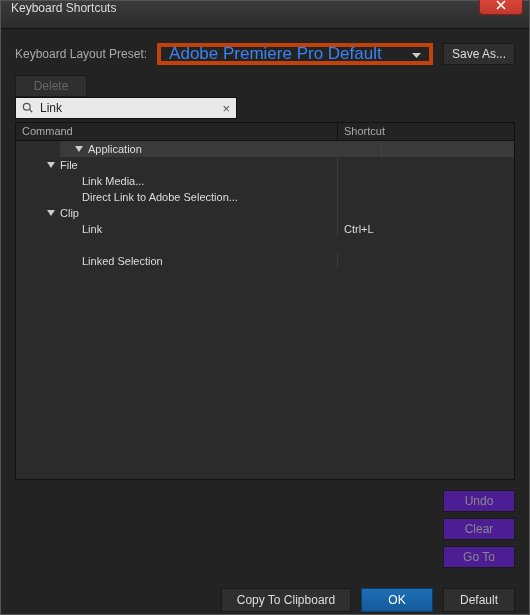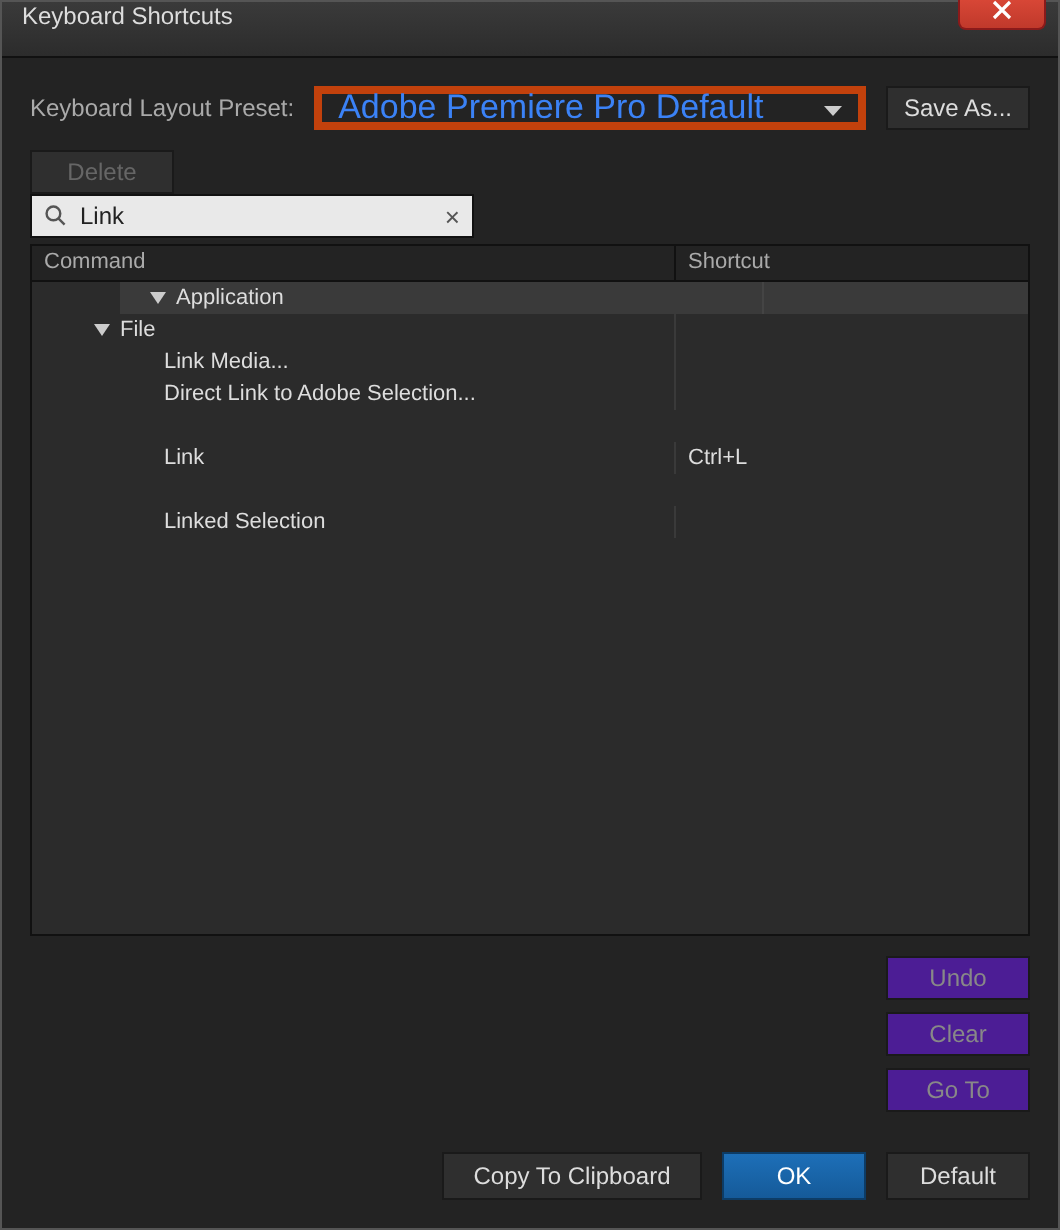--- a/index.html
+++ b/index.html
@@ -120,21 +120,21 @@
     width: 72px; height: 22px;
     background: #4c1d95; border: 1px solid #1a1a1a;
     color: #888; font-size: 12px;
     display: flex; align-items: center; justify-content: center;
     cursor: pointer;
   }
 
   
   .bottom {
     display: flex; justify-content: flex-end; align-items: center; gap: 10px;
-    padding: 10px 14px 14px 0;
+    padding: 10px 14px 2px 0;
   }
   .btn {
     height: 24px; padding: 0 14px;
     background: #2f2f2f; border: 1px solid #1a1a1a;
     color: #ddd; font-size: 12px;
     display: flex; align-items: center; justify-content: center;
     cursor: pointer;
   }
   .btn.copy { width: 130px; }
   .btn.ok {
@@ -226,20 +226,29 @@
             <div class="cell-sc"></div>
           </div>
           <div class="row">
             <div class="cell-cmd">
               <span class="indent i3"></span>
               <span>Direct Link to Adobe Selection...</span>
             </div>
             <div class="cell-sc"></div>
           </div>
           <div class="row">
+            <div class="cell-cmd">
+              <span class="indent i1"></span>
+              <span class="tri">
+                <svg viewBox="0 0 8 8">
+                  <path d="M0 1 L8 1 L4 7 Z" fill="#ccc"></path>
+                </svg>
+              </span>
+              <span>Clip</span>
+            </div>
             <div class="cell-sc"></div>
           </div>
           <div class="row">
             <div class="cell-cmd">
               <span class="indent i3"></span>
               <span>Link</span>
             </div>
             <div class="cell-sc">Ctrl+L</div>
           </div>
           <div class="row">

